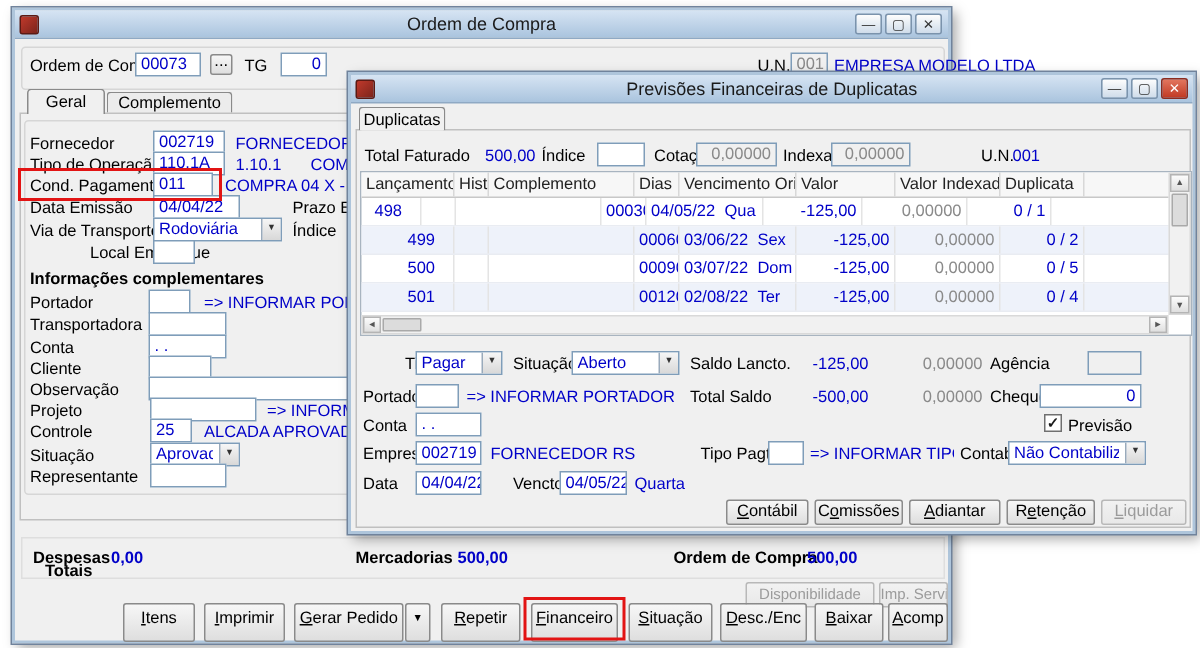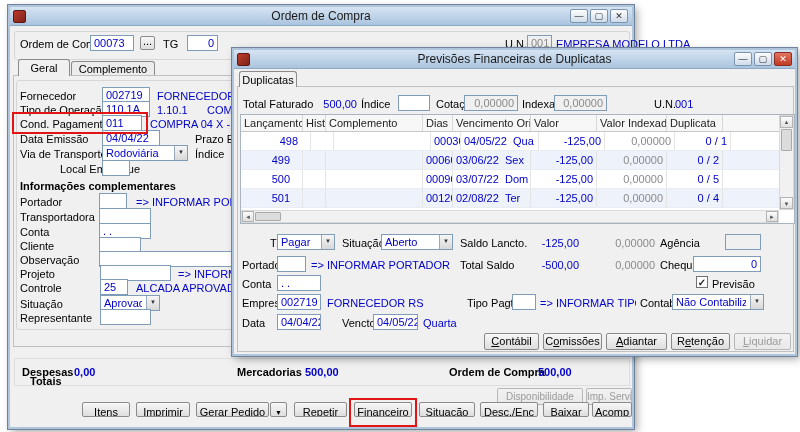--- a/index.html
+++ b/index.html
@@ -24,21 +24,21 @@
   .gray { color:#8a8a8a; }
   .right { text-align:right; }
   .fld { position:absolute; height:16px; background:#fff; border:1px solid #7f9db9;
          color:#0000c8; padding:1px 3px; overflow:hidden; white-space:nowrap; }
   .fld.dis { background:#f0f0f0; color:#8a8a8a; }
   .fld.num { text-align:right; }
   .dd .ddtxt { display:block; margin-right:14px; overflow:hidden; white-space:nowrap; }
   .ddbtn { position:absolute; right:0; top:0; bottom:0; width:13px;
            background:linear-gradient(#f6f6f6,#d8d8d8); border-left:1px solid #9ab; 
            font-size:6px; line-height:13px; text-align:center; color:#333; }
-  .btn { position:absolute; height:15px; background:linear-gradient(#f7f7f7,#dedede);
+  .btn { position:absolute; height:26px; background:linear-gradient(#f7f7f7,#dedede);
          border:1px solid #8a8a8a; border-radius:2px; text-align:center; line-height:19px;
          overflow:hidden; white-space:nowrap; }
   .btn.small { height:17px; line-height:15px; }
   .btn.dis { color:#9b9b9b; border-color:#b8b8b8; background:linear-gradient(#f2f2f2,#e8e8e8); }
   .groupbox { position:absolute; border:1px solid #d6d6d6; border-radius:3px; }
   .tab { position:absolute; border:1px solid #8a8a8a; border-bottom:none; border-radius:3px 3px 0 0;
          text-align:center; background:#ececec; }
   .tab.active { background:#f0f0f0; z-index:3; }
   .tabpage { position:absolute; border:1px solid #9a9a9a; background:#f0f0f0; }
   .hl { position:absolute; border:2px solid #e21414; z-index:5; pointer-events:none; }
@@ -210,21 +210,21 @@
         <div class="tc" style="width:97px;">Complemento</div>
         <div class="tc" style="width:30px;">Dias</div>
         <div class="tc" style="width:78px;">Vencimento Orig.</div>
         <div class="tc" style="width:66px;">Valor</div>
         <div class="tc" style="width:70px;">Valor Indexado</div>
         <div class="tc" style="width:56px;">Duplicata</div>
         <div class="tc" style="width:55px; border-right:none;"></div>
       </div>
 
       <div class="trow">
-        <div class="tc blue right" style="width:70px; padding-right:12px;">498</div>
+        <div class="tc blue right" style="width:40px; padding-right:12px;">498</div>
         <div class="tc" style="width:23px;"></div>
         <div class="tc" style="width:97px;"></div>
         <div class="tc blue" style="width:30px;">00030</div>
         <div class="tc blue" style="width:78px;"><span>04/05/22</span>&nbsp;&nbsp;<span>Qua</span></div>
         <div class="tc blue right" style="width:66px;">-125,00</div>
         <div class="tc gray right" style="width:70px;">0,00000</div>
         <div class="tc blue right" style="width:56px;">0 / 1</div>
         <div class="tc" style="width:55px; border-right:none;"></div>
       </div>
       <div class="trow alt">

